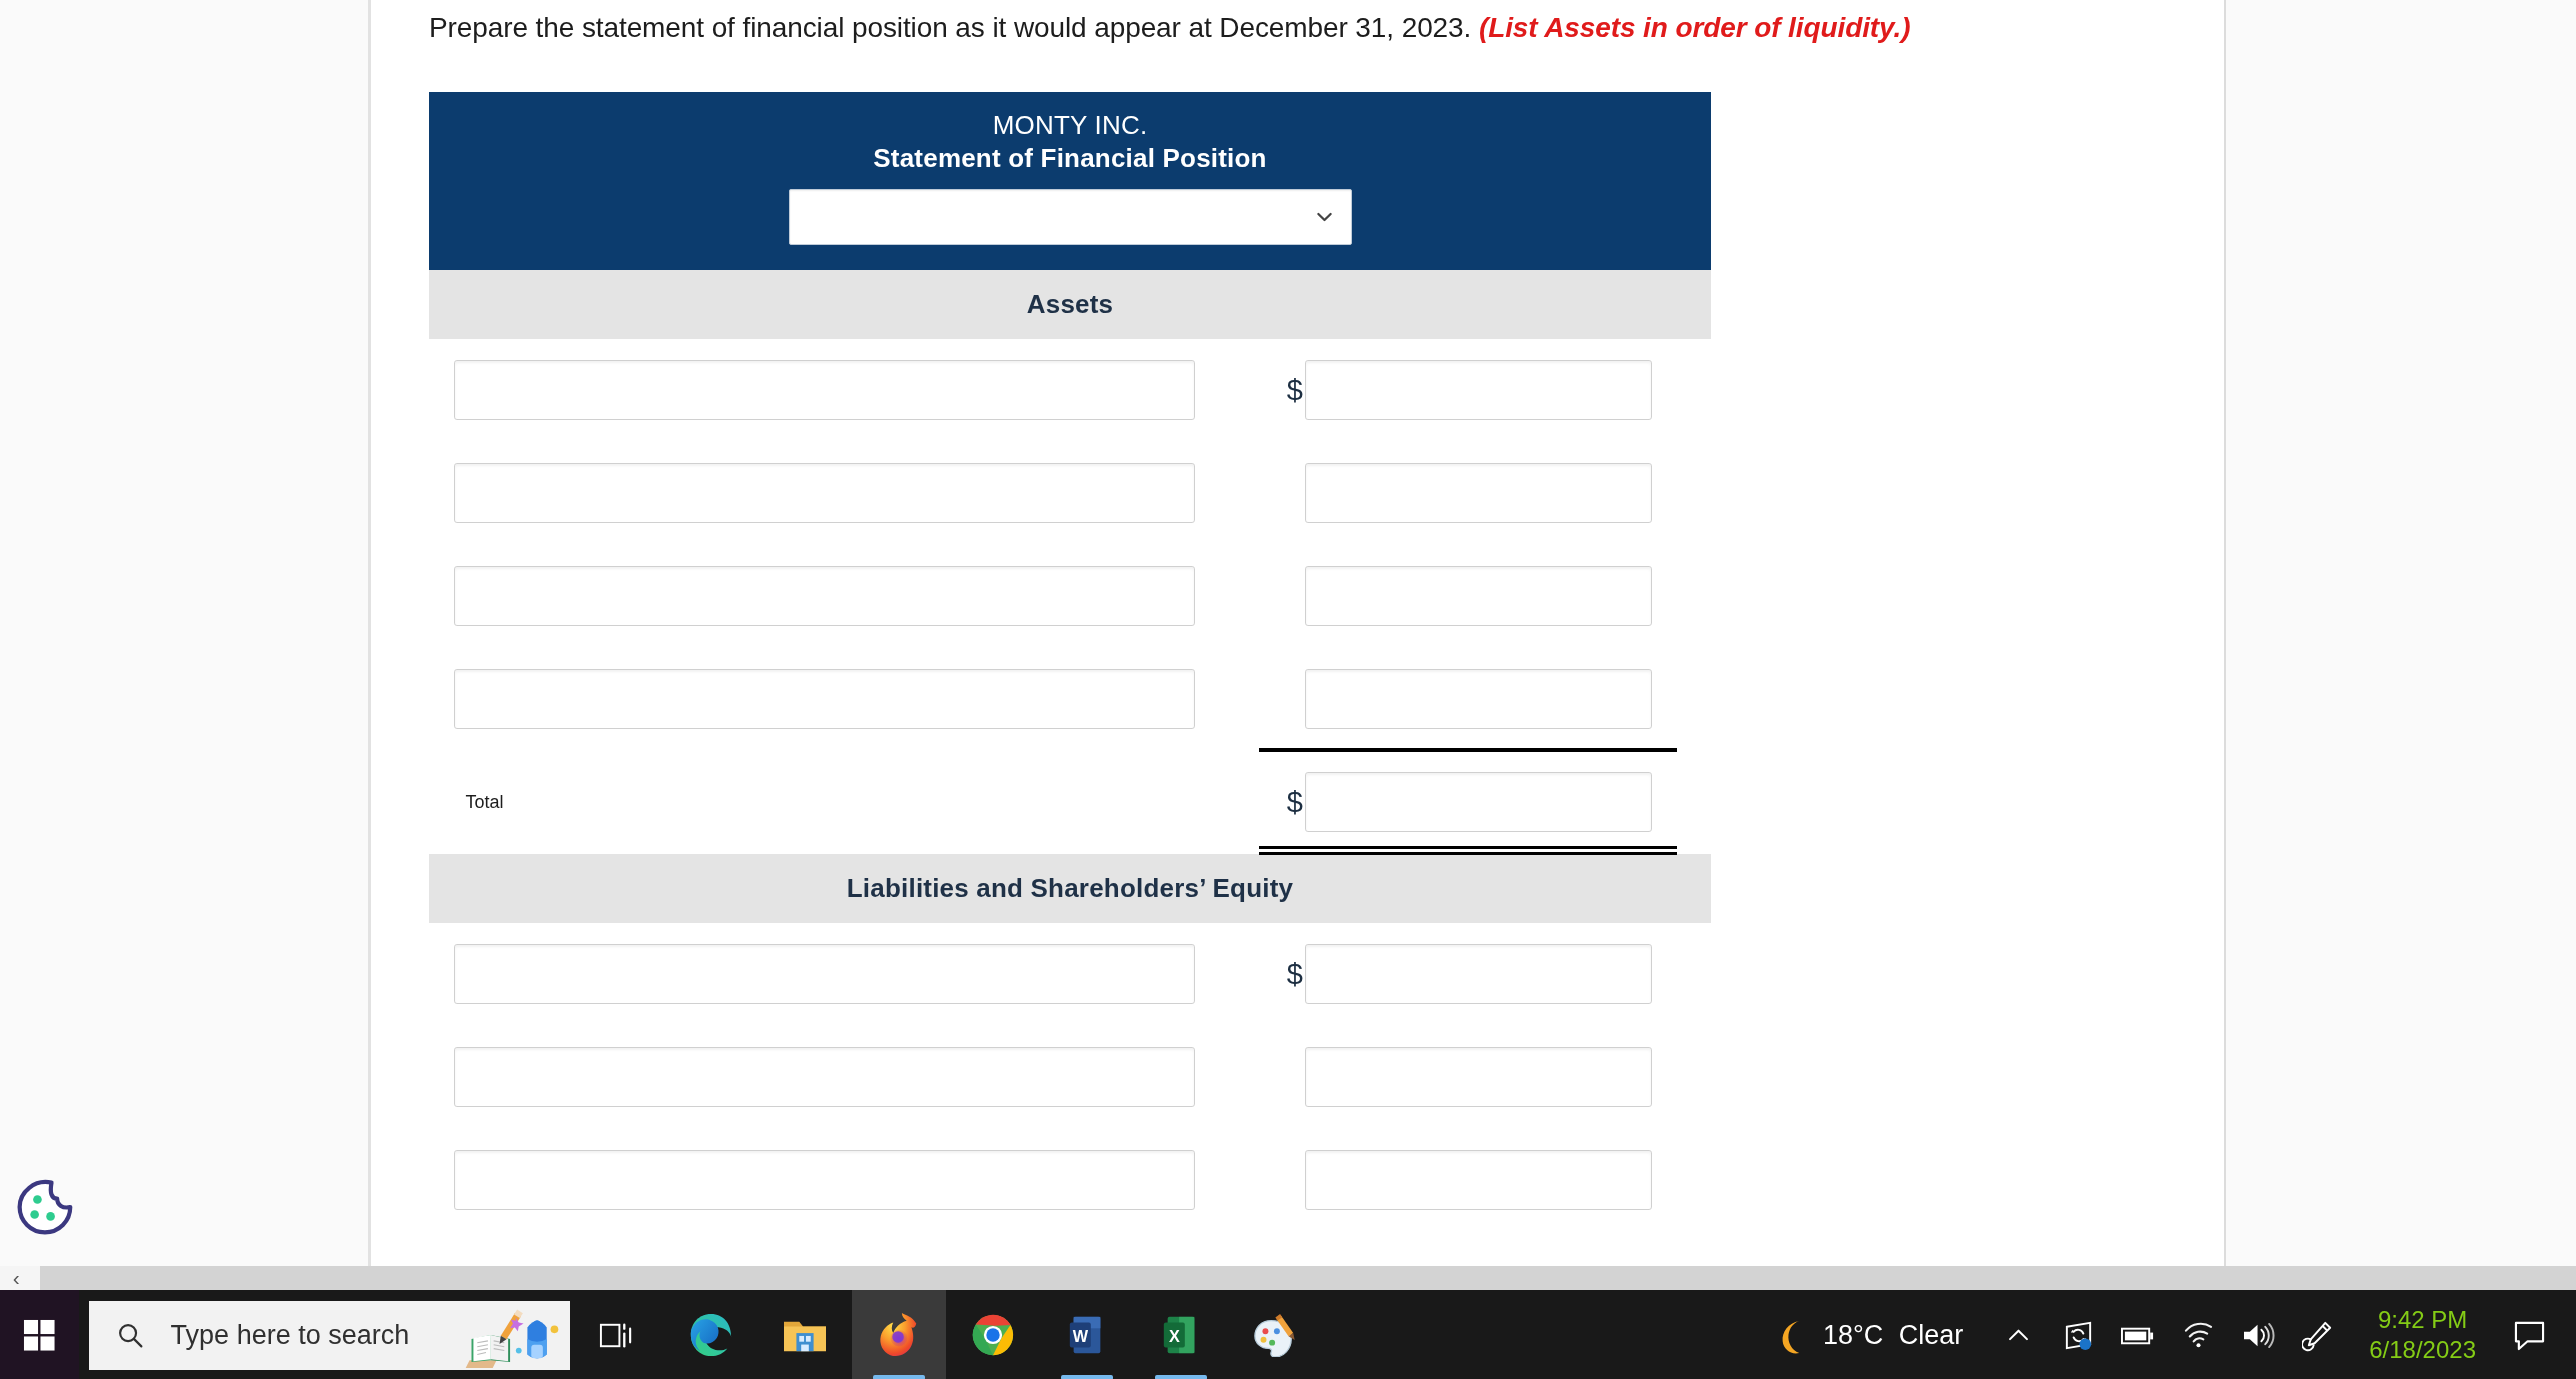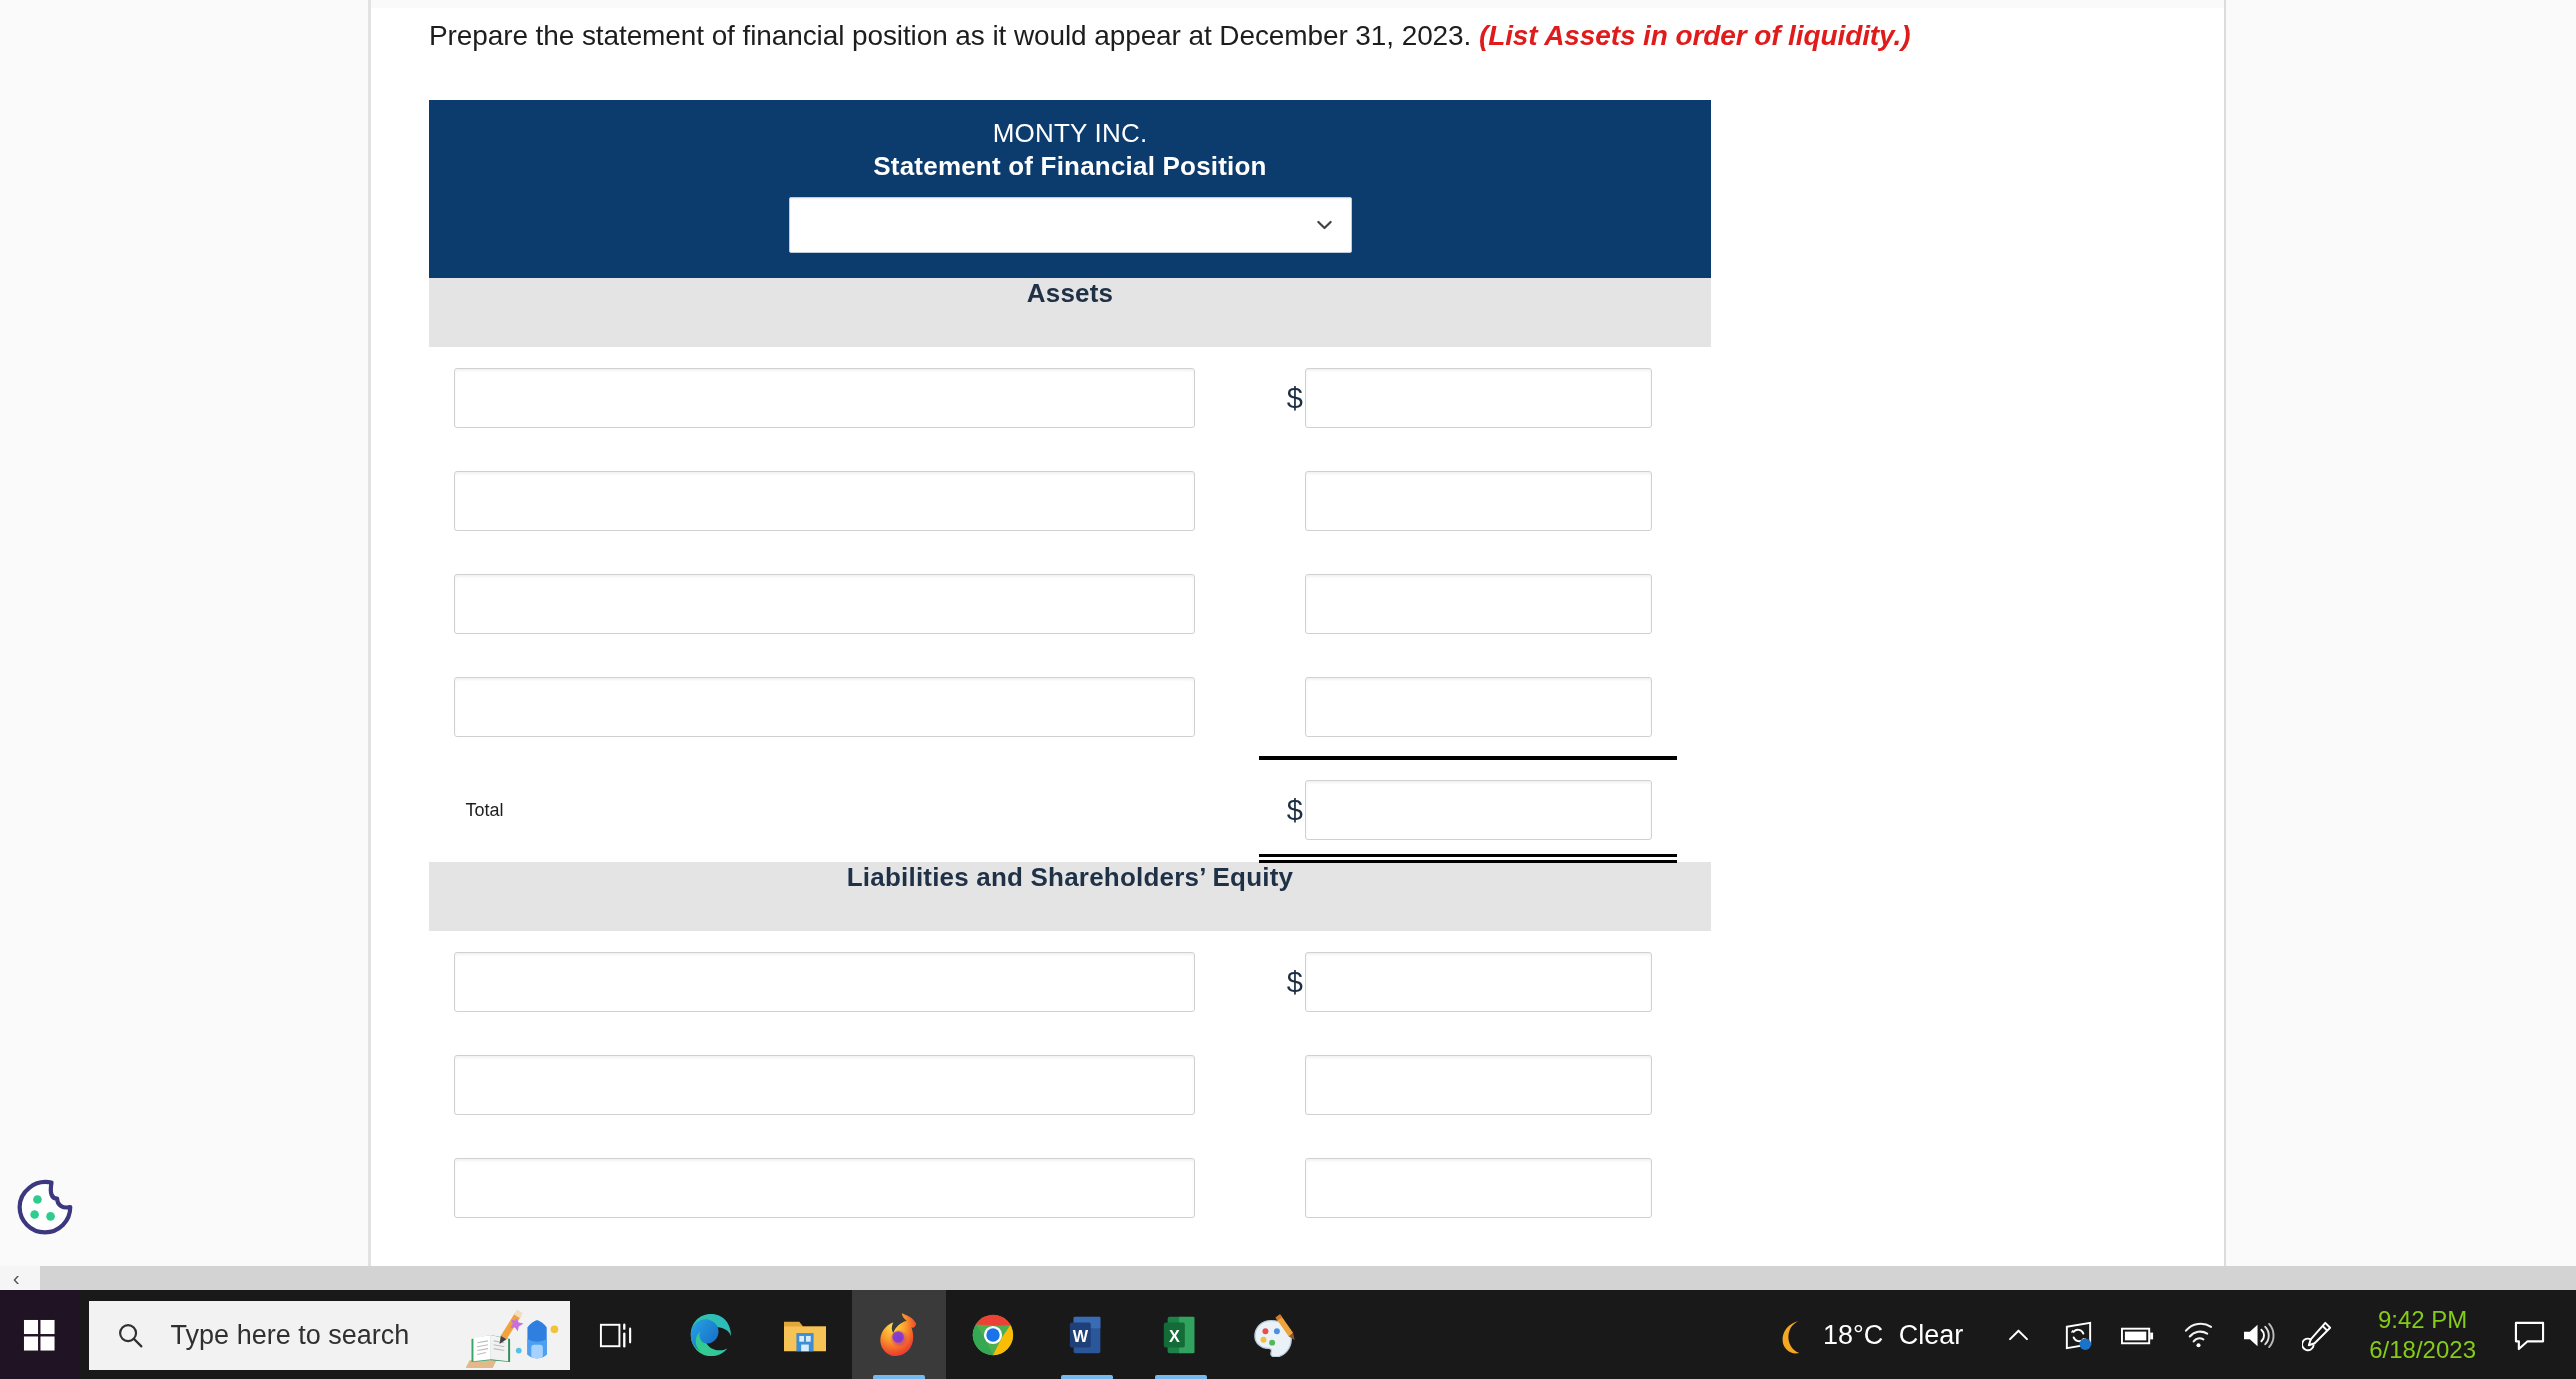--- a/index.html
+++ b/index.html
@@ -14,21 +14,21 @@
   #screen { position: relative; width: 2576px; height: 1379px; background: #fafafa; }
 
   
   .gutter-left  { position: absolute; left: 0;    top: 0; width: 369px;  height: 1290px; background: #fafafa; }
   .gutter-right { position: absolute; left: 2226px; top: 0; width: 350px; height: 1290px; background: #fafafa; }
   .rule-left  { position: absolute; left: 368px;  top: 0; width: 2.9px; height: 1290px; background: #e2e2e2; }
   .rule-right { position: absolute; left: 2224px; top: 0; width: 1.9px; height: 1290px; background: #dcdcdc; }
 
   
   #content {
-    position: absolute; left: 371px; top: 8px;
+    position: absolute; left: 371px; top: 0;
     width: 1853px; height: 1290px;
     background: #ffffff;
     overflow: hidden;
   }
 
   
   .prompt {
     position: absolute; left: 58px; top: 11.6px;
     font-size: 28px; color: #1d1d1d; white-space: nowrap;
     letter-spacing: -0.1px;
@@ -73,21 +73,21 @@
   }
   .date-select .chev {
     position: absolute; right: 15.4px; top: 50%;
     transform: translateY(-50%);
     width: 21px; height: 21px;
   }
 
   .section-band {
     background: #e4e4e4;
     height: 69px;
-    display: flex; align-items: flex-start; justify-content: center;
+    display: flex; align-items: center; justify-content: center;
     color: #1f3147; font-size: 26px; font-weight: bold;
     letter-spacing: 0.2px;
   }
 
   
   .rows { position: relative; }
 
   .row {
     position: relative;
     height: 103px;

